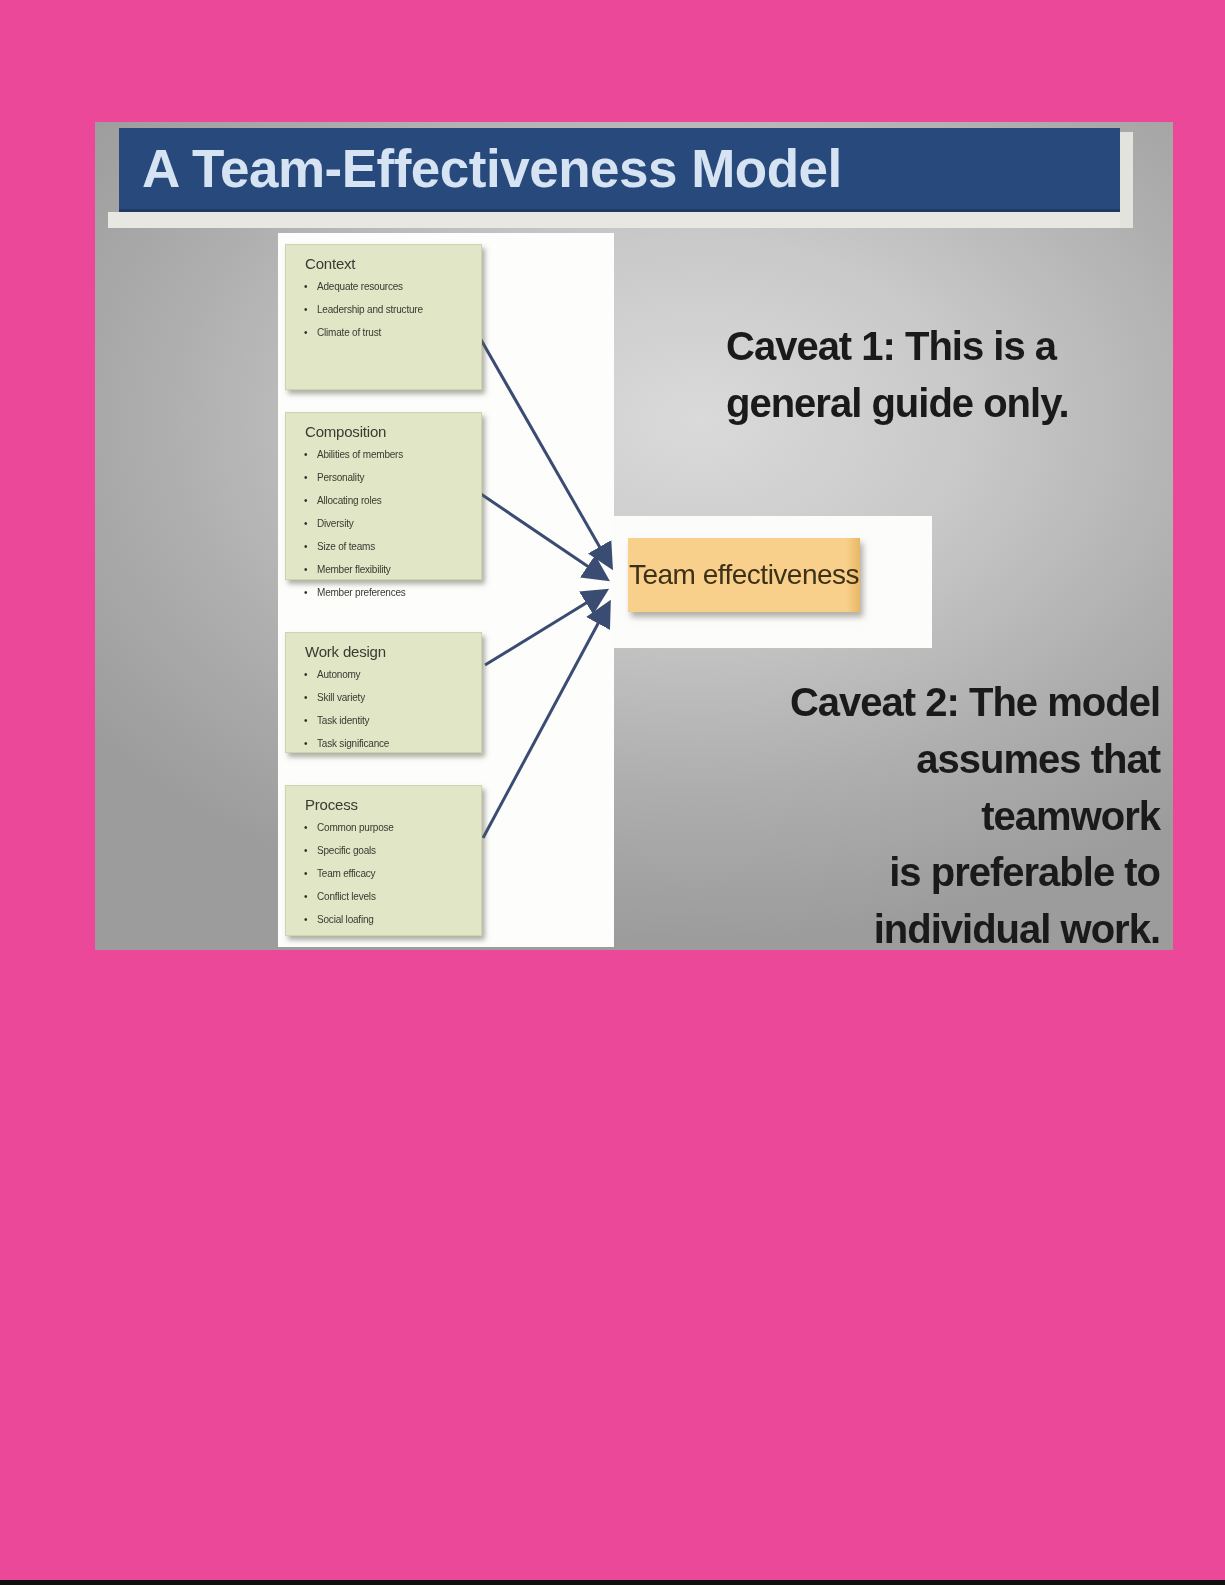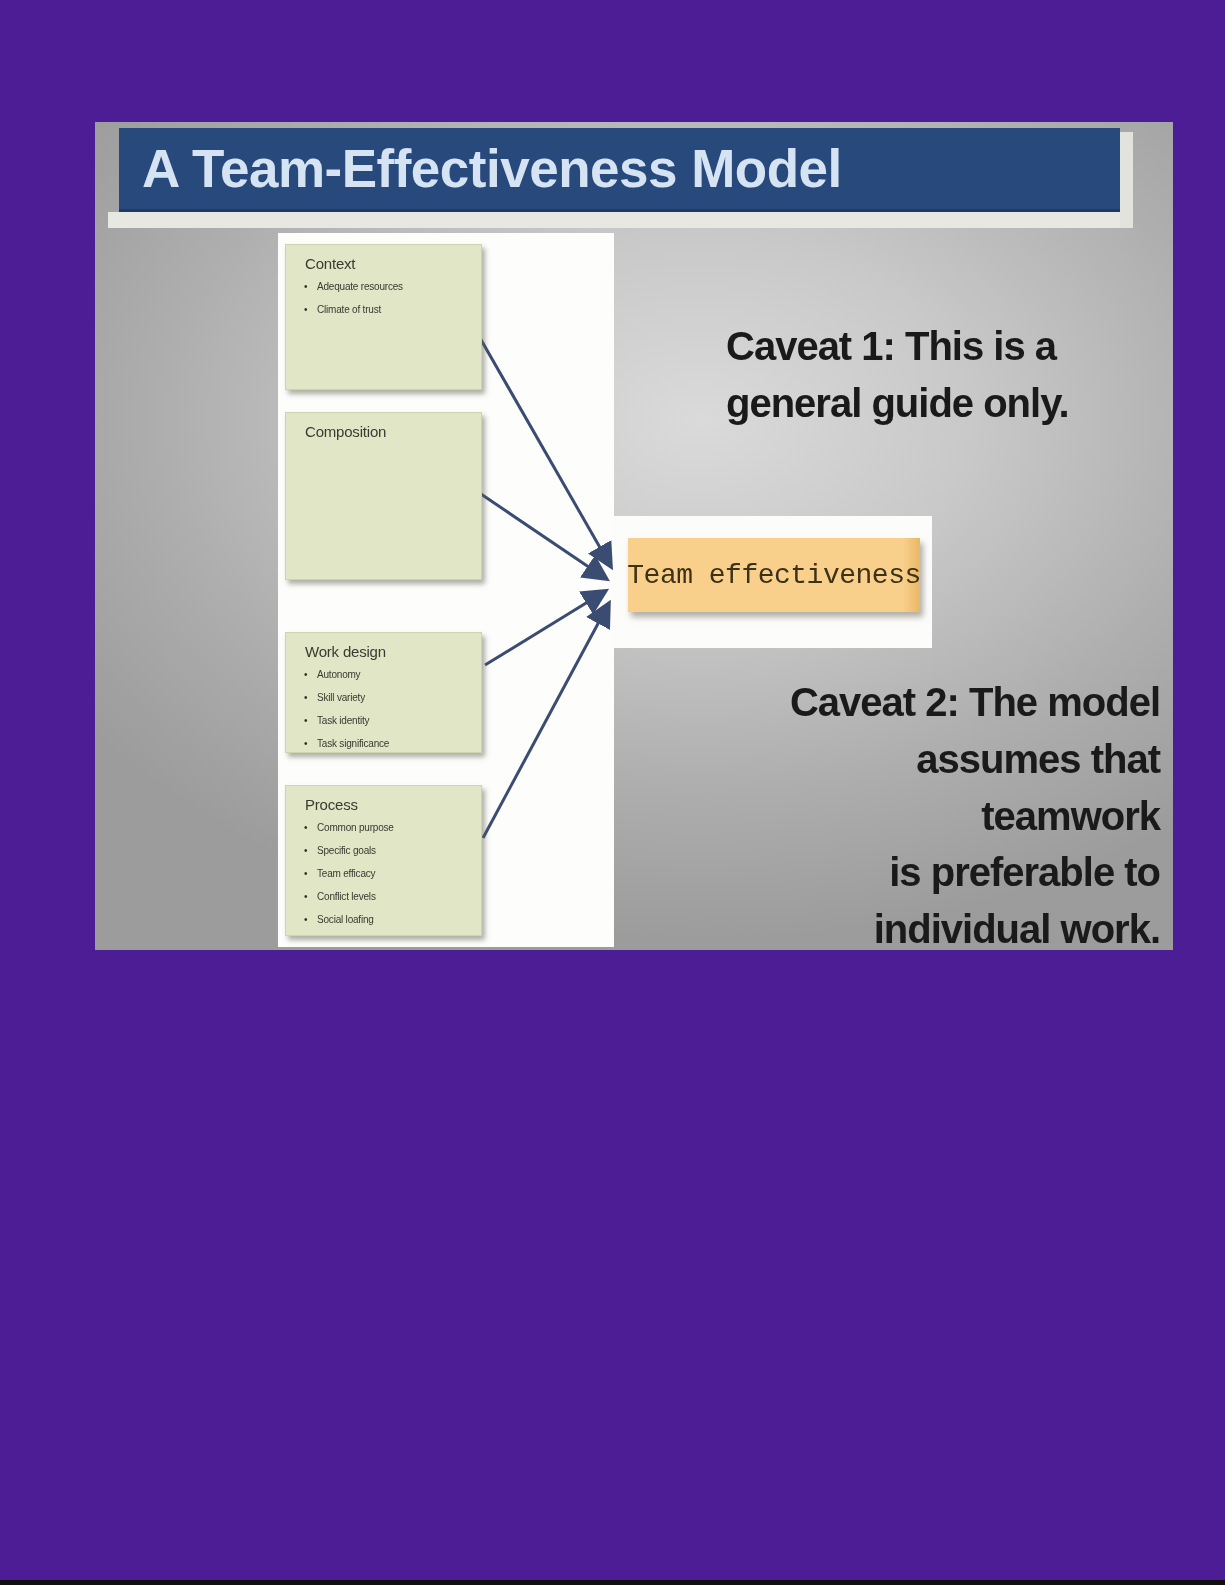--- a/index.html
+++ b/index.html
@@ -1,21 +1,21 @@
 <!DOCTYPE html>
 <html><head>
 <meta charset="utf-8">
 <style>
   * { margin: 0; padding: 0; box-sizing: border-box; }
   html, body { background: #ffffff; }
   .page {
     position: relative;
     width: 1225px;
     height: 1585px;
-    background: #4c1d95;
+    background: #ec4899;
     overflow: hidden;
     font-family: "Liberation Sans", sans-serif;
   }
   .slide {
     position: absolute;
     left: 95px; top: 122px;
     width: 1078px; height: 828px;
     background: radial-gradient(ellipse 760px 520px at 56% 36%,
       #dadada 0%, #c9c9c9 35%, #adadad 72%, #9c9c9c 100%);
   }
@@ -93,24 +93,24 @@
     position: absolute; left: 0; top: 0;
     color: #2e2e26;
   }
   .gbox-context  { left: 190px; top: 122px; height: 146px; }
   .gbox-composition { left: 190px; top: 290px; height: 168px; }
   .gbox-workdesign  { left: 190px; top: 510px; height: 121px; }
   .gbox-process     { left: 190px; top: 663px; height: 151px; }
   
   .team-box {
     position: absolute; left: 533px; top: 416px;
-    width: 292px; height: 74px;
+    width: 232px; height: 74px;
     background: linear-gradient(90deg, #f8d08c 0%, #f8d08c 94%, #e9b765 100%);
     box-shadow: 3px 5px 6px rgba(115, 110, 95, 0.55);
-    display: flex; align-items: center; justify-content: center; font-family: Liberation Mono, monospace;
+    display: flex; align-items: center; justify-content: center;
   }
   .team-box .team-label {
     font-size: 28px;
     color: #3d3117;
     letter-spacing: -0.5px;
     white-space: nowrap;
   }
   
   .caveat {
     position: absolute;
@@ -154,26 +154,36 @@
       <line x1="385" y1="216" x2="515" y2="443" stroke="#3a4c71" stroke-width="3" marker-end="url(#ah)"></line>
       <line x1="383" y1="370" x2="510" y2="456" stroke="#3a4c71" stroke-width="3" marker-end="url(#ah)"></line>
       <line x1="390" y1="543" x2="509" y2="470" stroke="#3a4c71" stroke-width="3" marker-end="url(#ah)"></line>
       <line x1="388" y1="716" x2="513" y2="483" stroke="#3a4c71" stroke-width="3" marker-end="url(#ah)"></line>
     </svg>
 
     <div class="gbox gbox-context">
       <div class="gbox-header">Context</div>
       <ul>
         <li>Adequate resources</li>
+        <li>Leadership and structure</li>
         <li>Climate of trust</li>
       </ul>
     </div>
 
     <div class="gbox gbox-composition">
       <div class="gbox-header">Composition</div>
+      <ul>
+        <li>Abilities of members</li>
+        <li>Personality</li>
+        <li>Allocating roles</li>
+        <li>Diversity</li>
+        <li>Size of teams</li>
+        <li>Member flexibility</li>
+        <li>Member preferences</li>
+      </ul>
     </div>
 
     <div class="gbox gbox-workdesign">
       <div class="gbox-header">Work design</div>
       <ul>
         <li>Autonomy</li>
         <li>Skill variety</li>
         <li>Task identity</li>
         <li>Task significance</li>
       </ul>

